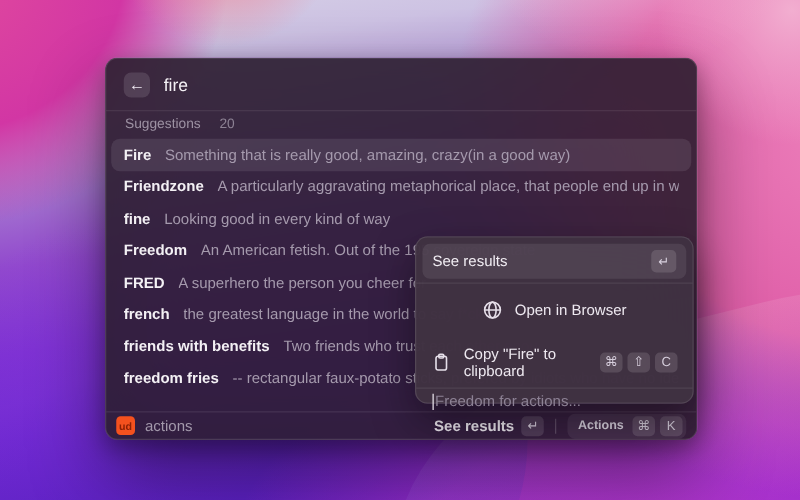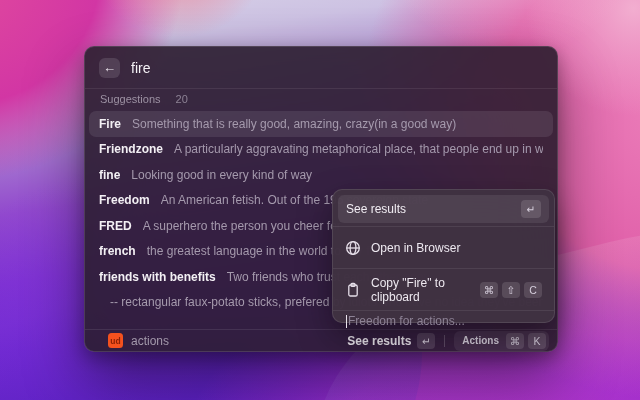--- a/index.html
+++ b/index.html
@@ -37,21 +37,21 @@
     font-size:11px; color:#9d92a3; }
   .section-bar .cnt { margin-left:15px; color:#8d8294; }
 
   .list { flex:1 1 auto; overflow:hidden; padding:2px 4px 0 4px; }
   .row { height:25.5px; display:flex; align-items:center; padding:0 10px; border-radius:7px;
     white-space:nowrap; overflow:hidden; }
   .row.selected { background:rgba(255,255,255,0.09); }
   .row .term { font-size:12px; font-weight:700; color:#f3f0f4; flex:0 0 auto; }
   .row .def { font-size:12px; color:#a59aad; margin-left:11px; overflow:hidden; text-overflow:clip; }
 
-  .footer { height:22px; flex:0 0 22px; display:flex; align-items:center; padding:0 8px 0 23px;
+  .footer { height:22px; flex:0 0 22px; display:flex; align-items:center; padding:0 8px 0 8px;
     border-top:1px solid rgba(255,255,255,0.09); }
   .ud-icon { width:15px; height:15px; border-radius:3.5px; background:#f4511e; color:#8b2005;
     font-size:8.5px; font-weight:700; display:flex; align-items:center; justify-content:center; letter-spacing:0; }
   .app-label { margin-left:8px; font-size:12px; color:#a399ab; }
   .footer-right { margin-left:auto; display:flex; align-items:center; }
   .fr-label { font-size:12px; font-weight:600; color:#ece7ef; margin-right:6px; }
   .key { display:inline-flex; align-items:center; justify-content:center; min-width:18px; height:16px;
     padding:0 3px; background:rgba(255,255,255,0.13); border-radius:4px; font-size:10.5px; color:#d6cedc; }
   .vdiv { width:1px; height:12px; background:rgba(255,255,255,0.2); margin:0 9px; }
   .actions-group { display:flex; align-items:center; gap:4px; background:rgba(255,255,255,0.07);
@@ -119,20 +119,21 @@
   </div>
         <div class="row">
     <span class="term">french</span>
     <span class="def">the greatest language in the world to say f*ck you in</span>
   </div>
         <div class="row">
     <span class="term">friends with benefits</span>
     <span class="def">Two friends who trust each other enou</span>
   </div>
         <div class="row">
+    <span class="term">freedom fries</span>
     <span class="def">-- rectangular faux-potato sticks, prefered by idiots who have no idea they've been manipulate</span>
   </div>
       </div>
 
     <div class="footer">
       <div class="ud-icon" style="background: rgb(244, 81, 30); color: rgb(139, 32, 5);">ud</div>
       <span class="app-label">actions</span>
       <div class="footer-right">
         <span class="fr-label">See results</span>
         <span class="key">↵</span>
@@ -146,21 +147,21 @@
         </div>
       </div>
     </div>
 
     <div class="action-panel">
       <div class="ap-primary">
         <span class="ap-label">See results</span>
         <span class="key">↵</span>
       </div>
       <div class="ap-div"></div>
-      <div id="ap-items" style="display:flex;flex-direction:column;">
+      <div id="ap-items" style="display:flex;flex-direction:column;align-items:center;">
           <div class="ap-row">
     <span class="ap-ic">
       <svg class="icon" width="16" height="16" viewBox="0 0 16 16" style="display: block;">
         <circle cx="8" cy="8" r="6.3"></circle>
                 <ellipse cx="8" cy="8" rx="2.9" ry="6.3"></ellipse>
                 <line x1="1.7" y1="8" x2="14.3" y2="8"></line>
       </svg>
 
     </span>
     <span class="ap-label">Open in Browser</span>

